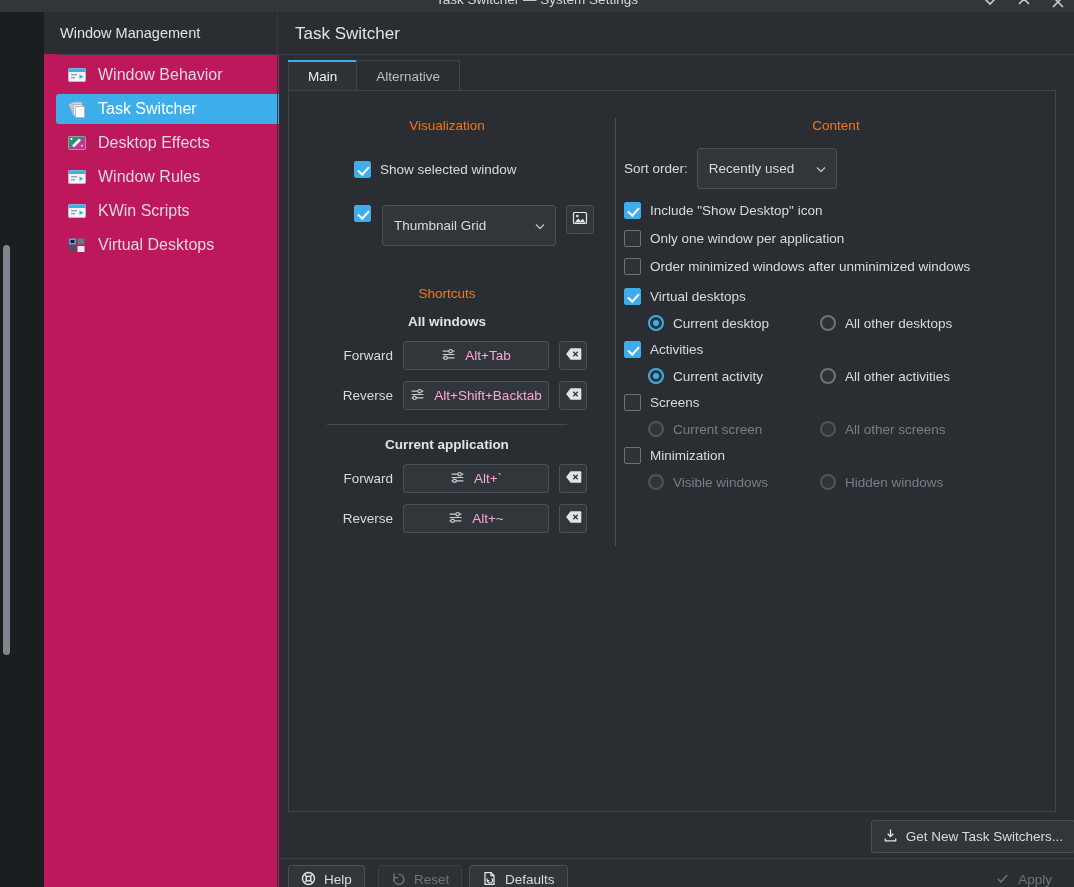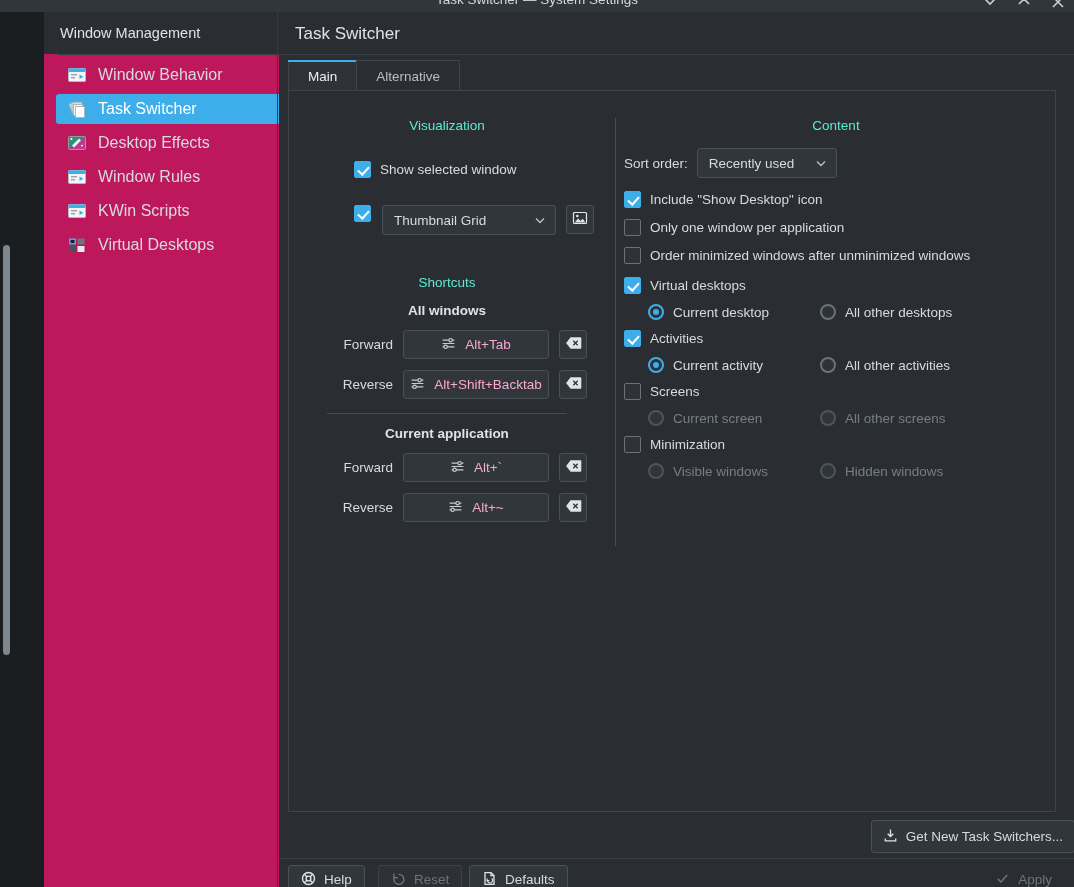--- a/index.html
+++ b/index.html
@@ -99,21 +99,21 @@
     border: 1px solid #3f4449; background: #2a2e32;
   }
 
   
   .col-left { position: absolute; left: 0; top: 0; width: 316px; }
   .col-right { position: absolute; left: 327px; top: 0; width: 440px; }
   .col-sep {
     position: absolute; left: 326px; top: 27px; width: 1px; height: 428px; background: #4a4f55;
   }
   .section-title {
-    text-align: center; font-size: 13.5px; color: #5eead4; margin-top: 27px;
+    text-align: center; font-size: 13.5px; color: #f97316; margin-top: 27px;
   }
   .subsection-title {
     text-align: center; font-size: 13.5px; font-weight: bold; color: #dfe3e7;
   }
 
   
   .cb {
     width: 17px; height: 17px; flex: none; border-radius: 2px;
     border: 1px solid #6b7279; background: #2f3338; position: relative;
   }
@@ -132,21 +132,21 @@
     border-radius: 50%; background: #3daee9;
   }
   .rb.disabled { border-color: #4e545a; background: #303539; }
   .opt { display: flex; align-items: center; cursor: default; }
   .opt .optlabel { margin-left: 9px; font-size: 13.5px; color: #d7dbdf; white-space: nowrap; }
   .opt.disabled .optlabel { color: #777e85; }
 
   
   .combo {
     display: flex; align-items: center; justify-content: space-between;
-    height: 30px; border: 1px solid #4a5057; border-radius: 3px;
+    height: 41px; border: 1px solid #4a5057; border-radius: 3px;
     background: #31363b; padding: 0 8px 0 11px; cursor: default;
   }
   .combo .cval { font-size: 13.5px; color: #d7dbdf; white-space: nowrap; }
   .chev { width: 14px; height: 14px; margin-left: 14px; flex: none; }
 
   
   .iconbtn {
     width: 28px; height: 29px; border: 1px solid #4a5057; border-radius: 3px;
     background: #31363b; display: flex; align-items: center; justify-content: center;
     cursor: default; flex: none;

